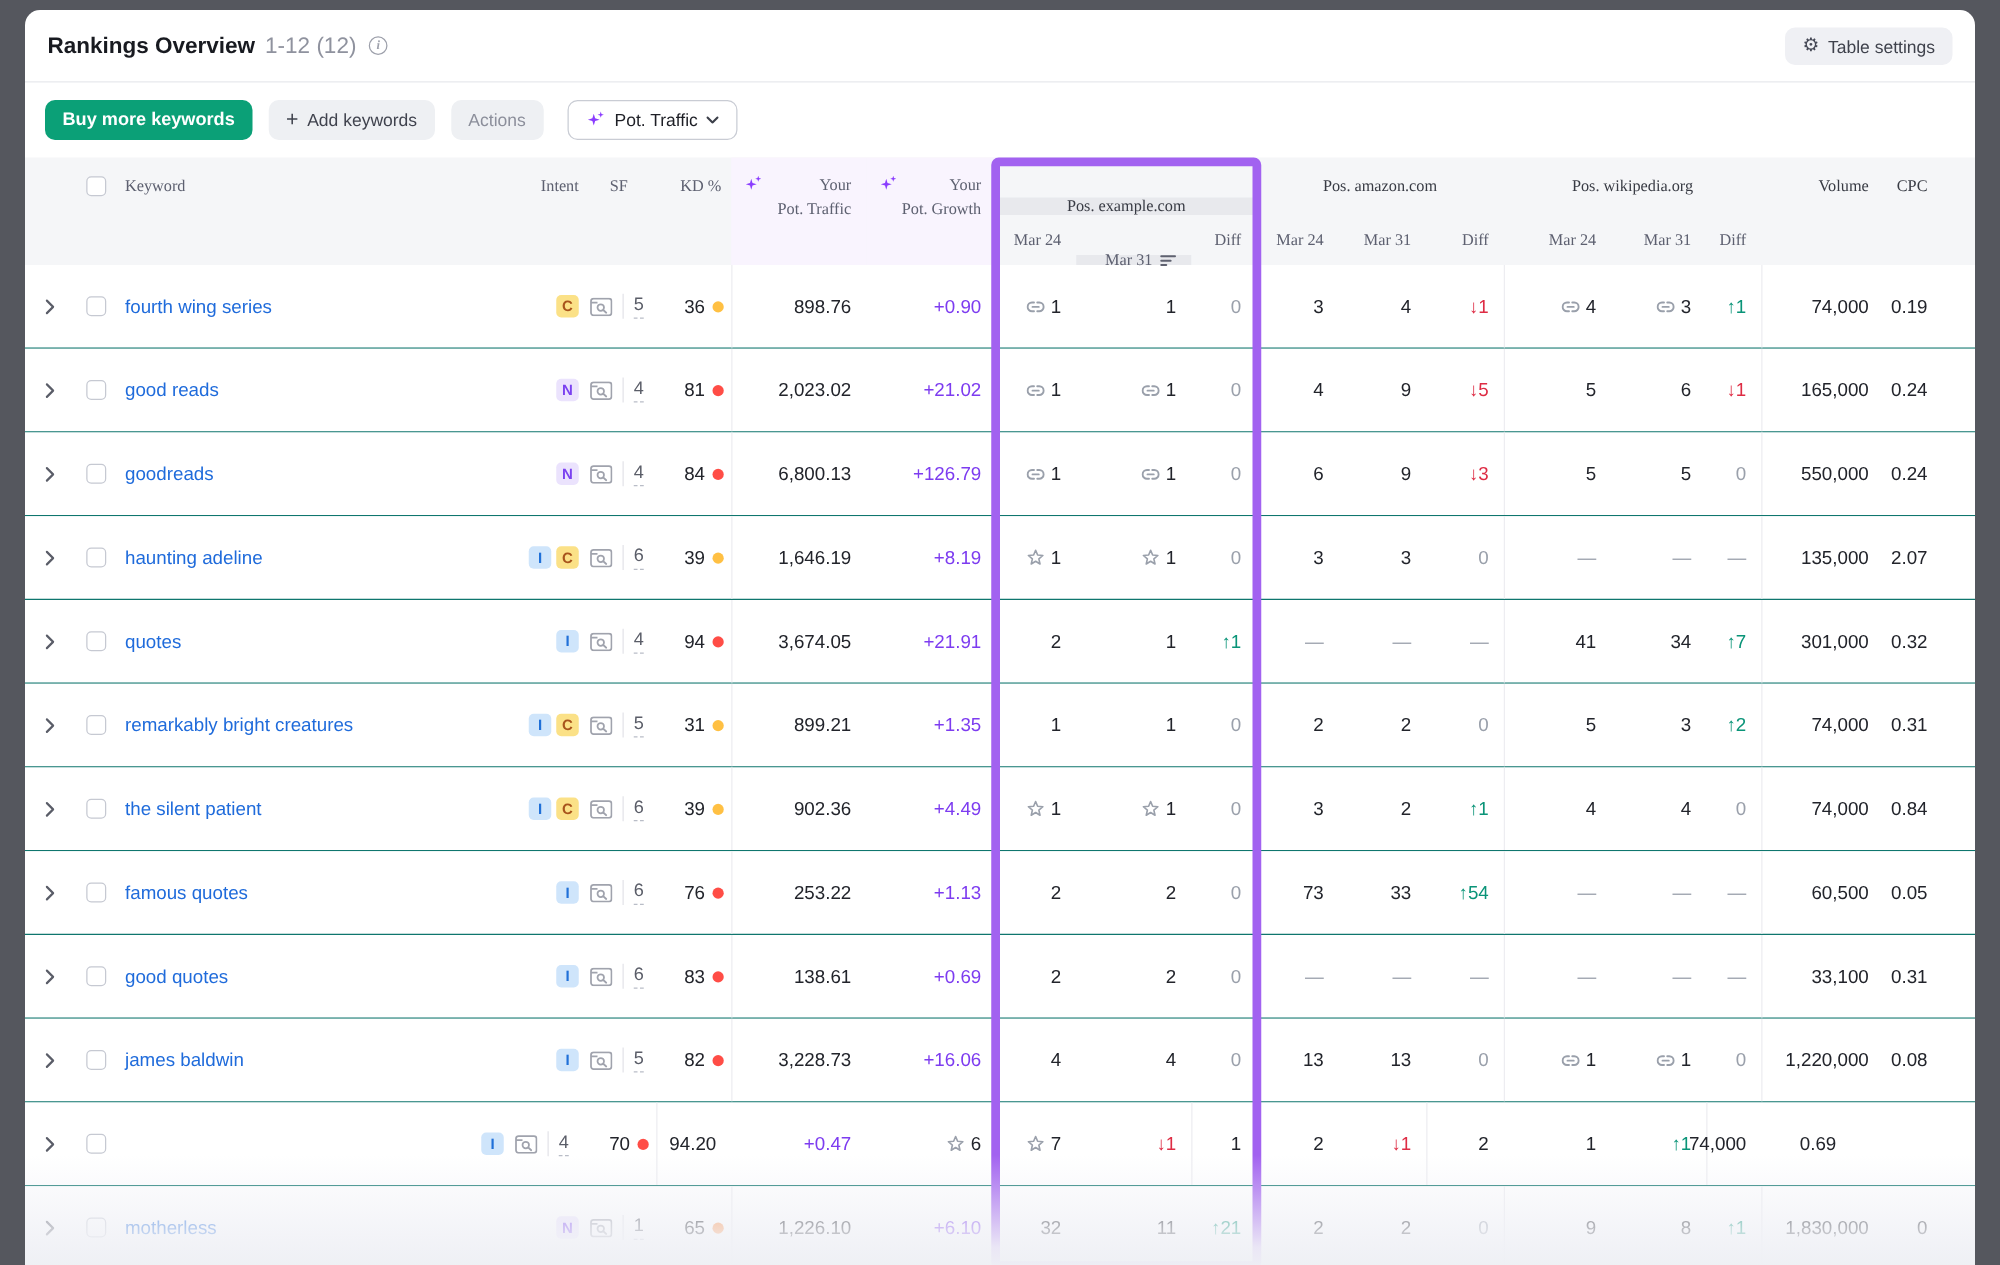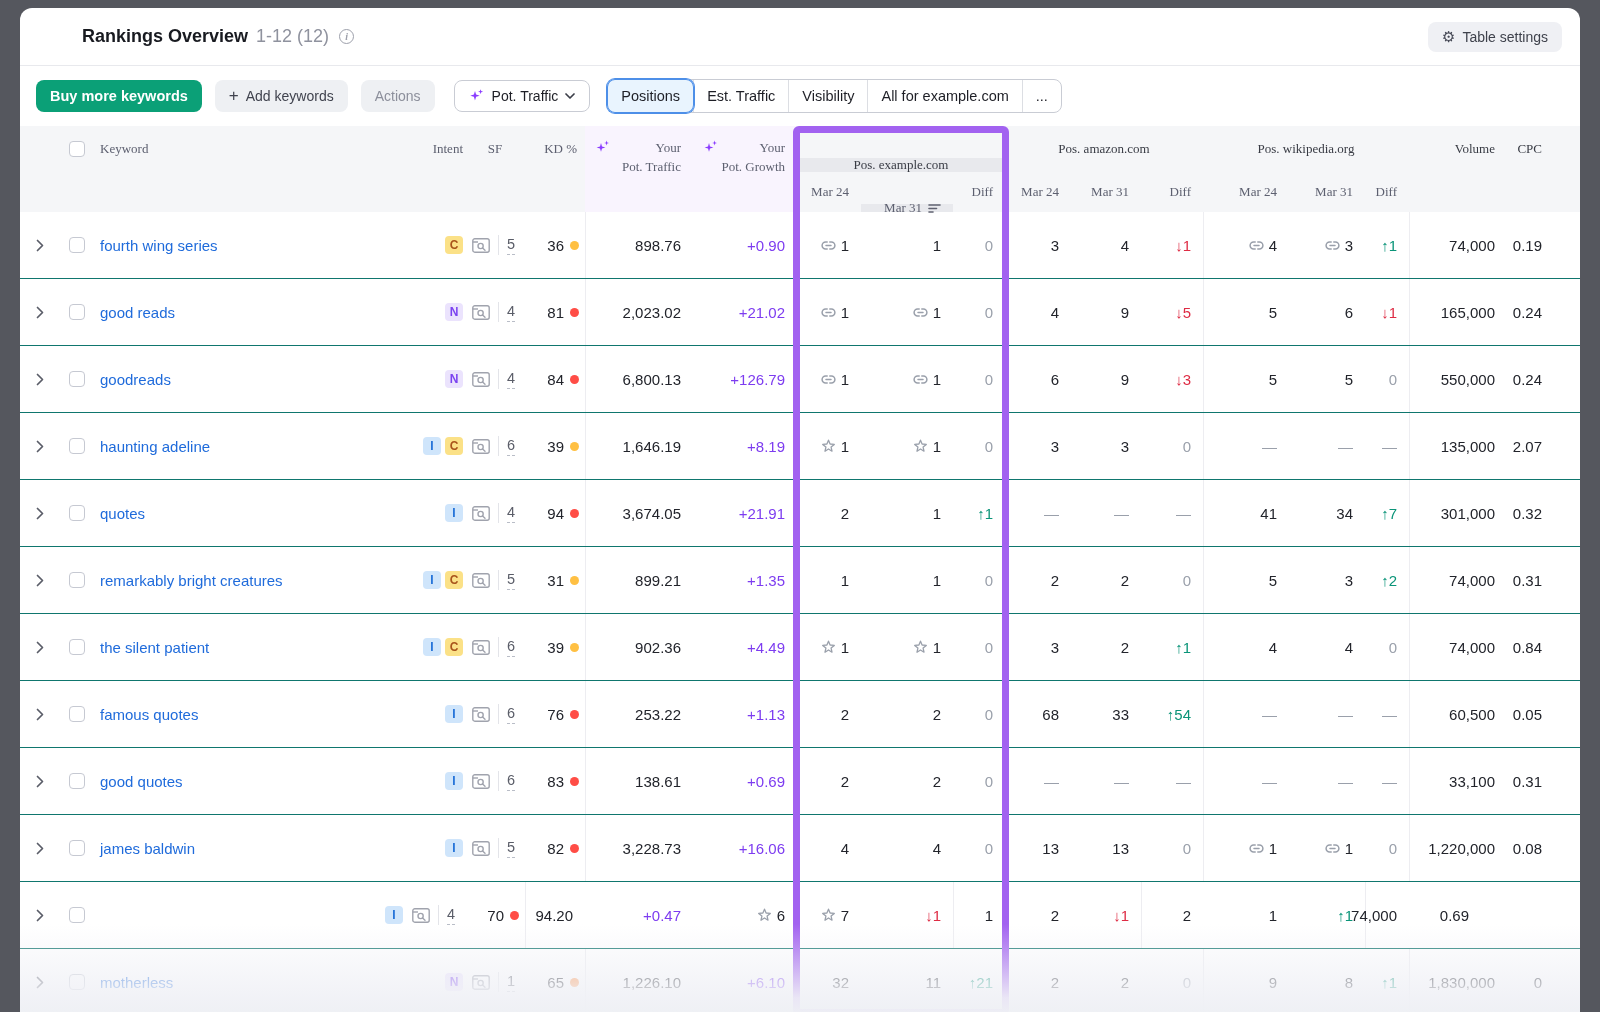--- a/index.html
+++ b/index.html
@@ -11,21 +11,21 @@
   }
   .card {
     position: absolute; left: 20px; right: 20px; top: 8px; bottom: -10px;
     background: #fff; border-radius: 12px 12px 0 0; overflow: hidden;
   }
   
   .titlebar {
     height: 58px; display: flex; align-items: center;
     padding: 0 18px; border-bottom: 1px solid #e8e9ed;
   }
-  .title { font-size: 18px; font-weight: bold; color: #181a20; margin-left: 44px; }
+  .title { font-size: 18px; font-weight: bold; color: #181a20; }
   .title-range { font-size: 18px; color: #8f929e; margin-left: 8px; font-weight: normal; }
   .info-icon {
     width: 15px; height: 15px; border: 1.4px solid #9da0ab; border-radius: 50%;
     display: inline-flex; align-items: center; justify-content: center;
     font-size: 10px; font-style: italic; font-family: "Liberation Serif", serif;
     color: #9da0ab; margin-left: 10px; font-weight: bold;
   }
   .spacer { flex: 1; }
   .btn {
     height: 32px; border-radius: 8px; border: none; display: inline-flex;
@@ -135,27 +135,20 @@
     <button class="btn btn-outline" style="margin-left:6px;">
       <svg class="sparkle" viewBox="0 0 16 16">
         <path d="M6 3 L7.1 6.6 L10.7 7.7 L7.1 8.8 L6 12.4 L4.9 8.8 L1.3 7.7 L4.9 6.6 Z" fill="#8b3dff"></path>
         <path d="M11.6 1.2 L12.2 3.1 L14.1 3.7 L12.2 4.3 L11.6 6.2 L11 4.3 L9.1 3.7 L11 3.1 Z" fill="#8b3dff"></path>
       </svg>
       <span>Pot. Traffic</span>
       <svg class="chev-down" viewBox="0 0 10 6">
         <polyline points="1,1 5,5 9,1" fill="none" stroke="#3c3f49" stroke-width="1.7" stroke-linecap="round" stroke-linejoin="round"></polyline>
       </svg>
     </button>
-    <div class="tabs" style="margin-left:4px;" id="tabs">
-        <div class="tab active">Positions</div>
-        <div class="tab">Est. Traffic</div>
-        <div class="tab">Visibility</div>
-        <div class="tab">All for example.com</div>
-        <div class="tab">...</div>
-      </div>
   </div>
 
   <div class="table-wrap" id="table-wrap">
 
     <div class="grid thead">
       <div class="th" style="grid-column:1"></div>
       <div class="th c" style="grid-column:2">
         <div class="checkbox"></div>
       </div>
       <div class="th" style="grid-column:3; padding-left:6px;">Keyword</div>
@@ -814,21 +807,21 @@
           <div class="cell r">
             <span>2</span>
           </div>
           <div class="cell r">
             <span>2</span>
           </div>
           <div class="cell r">
             <span class="zero">0</span>
           </div>
           <div class="cell r gsep">
-            <span>68</span>
+            <span>73</span>
           </div>
           <div class="cell r">
             <span>33</span>
           </div>
           <div class="cell r">
             <span class="up">↑54</span>
           </div>
           <div class="cell r gsep">
             <span class="dash">—</span>
           </div>

